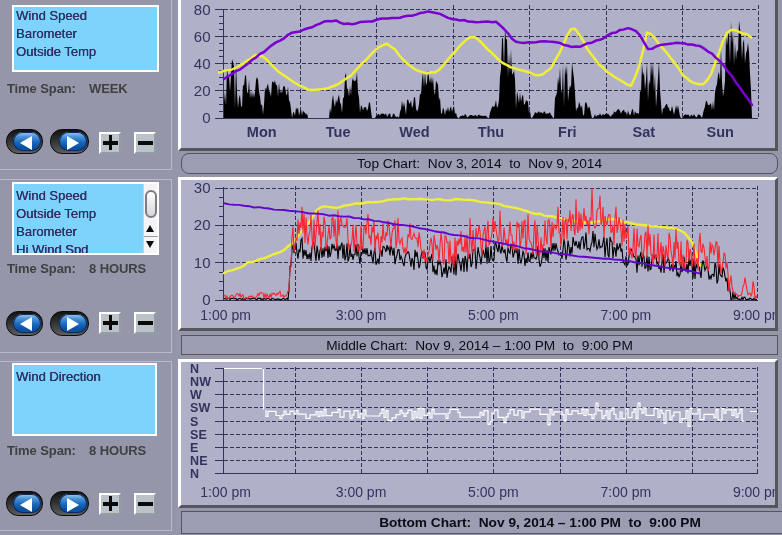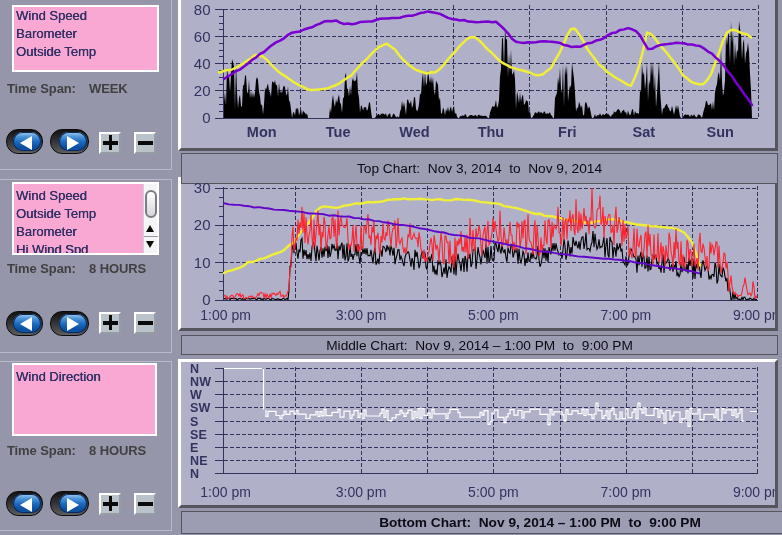--- a/index.html
+++ b/index.html
@@ -2,40 +2,40 @@
 <html><head><meta charset="utf-8"><style>
 html,body{margin:0;padding:0;width:782px;height:535px;overflow:hidden;
  background:#9596aa;font-family:"Liberation Sans",sans-serif;}
 *{box-sizing:border-box;}
 .abs{position:absolute;}
 .panel{position:absolute;background:#b0b1c8;border-style:solid;border-width:3px;
  border-color:#ffffff #55555e #55555e #ffffff;}
 .cap{position:absolute;background:#9c9db3;border:1px solid #55555f;color:#0b0b15;
  font-size:13.7px;text-align:center;display:flex;align-items:center;justify-content:center;}
 .sect{position:absolute;border:1px solid #b9b9c9;}
-.lbox{position:absolute;background:#f9a8d4;border:2px solid #ffffff;color:#303064;
+.lbox{position:absolute;background:#7dd3fc;border:2px solid #ffffff;color:#303064;
  font-size:13px;line-height:18px;padding-left:2px;overflow:hidden;letter-spacing:0px;text-shadow:0.35px 0 0 currentColor;}
 .ts{position:absolute;color:#404040;font-size:13px;font-weight:bold;letter-spacing:-0.1px;}
 .bluebtn{position:absolute;height:25px;border-radius:12px;border:1px solid #0a0a0a;
  background:linear-gradient(#131313,#2c2c2c 38%,#555 92%,#666);}
 .bluein{position:absolute;top:2px;bottom:2px;right:1px;width:28px;border-radius:10px;
  background:linear-gradient(#a8cdee 0%,#4e96d8 24%,#1b6abe 52%,#0d4f9f 80%,#1155a0 100%);
  box-shadow:inset 0 0 0 1px #092a60;}
 .arrL{position:absolute;top:3.5px;left:7px;width:0;height:0;border-top:7px solid transparent;border-bottom:7px solid transparent;border-right:12px solid #fff;}
 .arrR{position:absolute;top:3.5px;left:8px;width:0;height:0;border-top:7px solid transparent;border-bottom:7px solid transparent;border-left:12px solid #fff;}
 .sq{position:absolute;width:22px;height:22px;background:#b9c3c9;
  border-style:solid;border-width:2px;border-color:#fff #939da3 #939da3 #fff;}
 .sq i{position:absolute;background:#0a0a0a;}
 </style></head><body>
 
 <div class="panel" style="left:178px;top:-4px;width:600px;height:155px;"></div>
 <div class="panel" style="left:178px;top:177px;width:600px;height:154px;"></div>
 <div class="panel" style="left:178px;top:359px;width:600px;height:149px;"></div>
 
-<div class="cap" style="left:181px;top:153px;width:597px;height:31px;">Top Chart:&nbsp; Nov 3, 2014&nbsp; to&nbsp; Nov 9, 2014</div>
+<div class="cap" style="left:181px;top:153px;width:597px;height:21px;border-radius:8px;">Top Chart:&nbsp; Nov 3, 2014&nbsp; to&nbsp; Nov 9, 2014</div>
 <div class="cap" style="left:181px;top:335px;width:597px;height:20px;">Middle Chart:&nbsp; Nov 9, 2014 – 1:00 PM&nbsp; to&nbsp; 9:00 PM</div>
 <div class="cap" style="left:181px;top:511px;width:718px;height:23px;font-weight:bold;">Bottom Chart:&nbsp; Nov 9, 2014 – 1:00 PM&nbsp; to&nbsp; 9:00 PM</div>
 
 <div class="sect" style="left:-6px;top:-30px;width:178px;height:200px;"></div>
 <div class="sect" style="left:-6px;top:179px;width:178px;height:174px;"></div>
 <div class="sect" style="left:-6px;top:361px;width:178px;height:170px;"></div>
 
 <div class="lbox" style="left:12px;top:5px;width:147px;height:67px;">Wind Speed<br>Barometer<br>Outside Temp</div>
 <div class="lbox" style="left:12px;top:182px;width:147px;height:73px;padding-top:3px;">Wind Speed<br>Outside Temp<br>Barometer<br>Hi Wind Spd</div>
 <div class="lbox" style="left:12px;top:363px;width:145px;height:73px;padding-top:3px;">Wind Direction</div>

